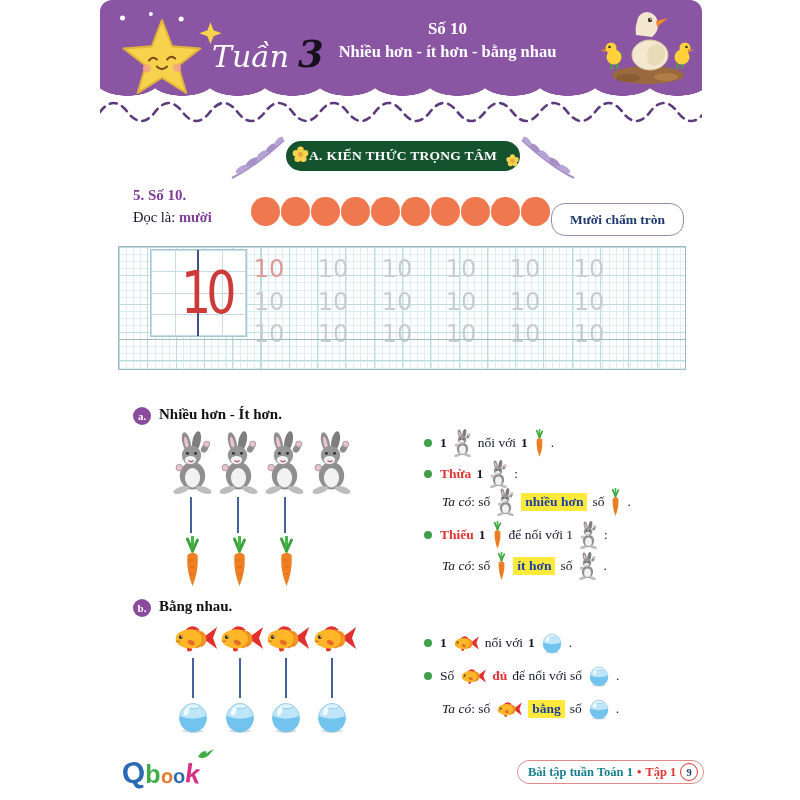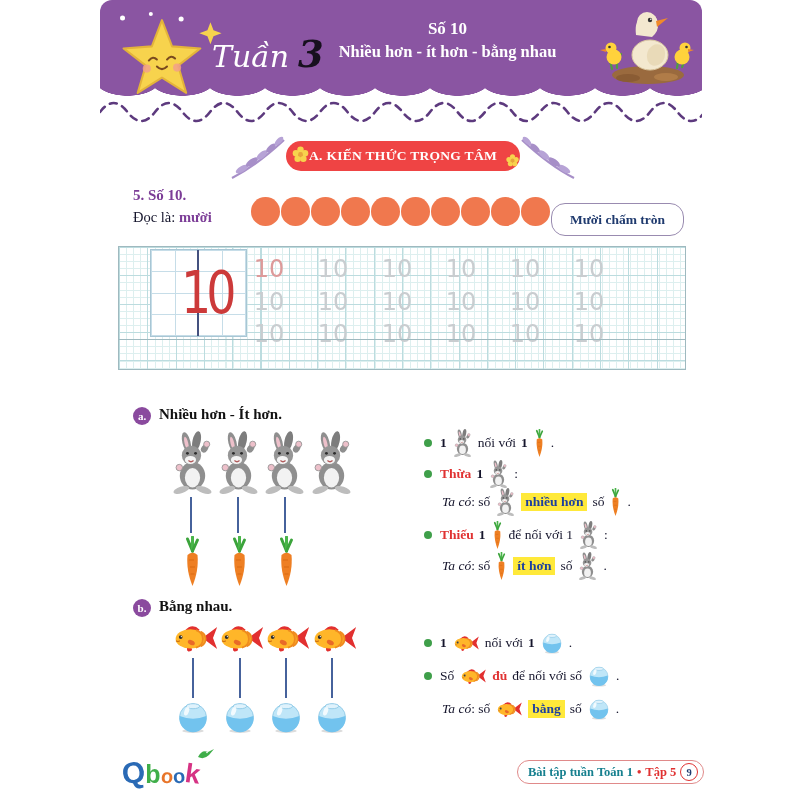--- a/index.html
+++ b/index.html
@@ -16,21 +16,21 @@
     background-size:55px 15px;background-repeat:repeat-x;}
   .wave-dash{position:absolute;left:100px;top:98px;width:602px;height:28px;}
   .week{position:absolute;left:212px;top:32px;display:flex;align-items:baseline;gap:9px;}
   .week-label{font-style:italic;font-size:30px;color:#ffffff;font-family:"DejaVu Serif",serif;}
   .week-number{font-style:italic;font-weight:bold;font-size:37px;color:#17101e;font-family:"DejaVu Serif",serif;}
   .header-title{position:absolute;left:305px;top:19px;width:285px;text-align:center;color:#fff;}
   .header-title .t1{font-size:17px;font-weight:bold;}
   .header-title .t2{font-size:16.5px;font-weight:bold;margin-top:3px;}
 
   
-  .banner-pill{position:absolute;left:286px;top:141px;width:234px;height:30px;background:#ef4444;
+  .banner-pill{position:absolute;left:286px;top:141px;width:234px;height:30px;background:#14532d;
     border-radius:17px;display:flex;align-items:center;justify-content:center;
     color:#fff;font-weight:bold;font-size:13.5px;letter-spacing:.3px;}
   .flower-l{position:absolute;left:291px;top:145px;width:19px;height:19px;}
   .flower-r{position:absolute;left:505px;top:153px;width:15px;height:15px;}
   .leaves-l{position:absolute;left:228px;top:132px;width:62px;height:50px;}
   .leaves-r{position:absolute;left:516px;top:132px;width:62px;height:50px;transform:scaleX(-1);}
 
   
   .sec-heading{position:absolute;font-size:15px;font-weight:bold;color:#7c3d97;}
   .read-line{position:absolute;left:133px;top:209px;font-size:14.5px;color:#15152c;}
@@ -455,17 +455,17 @@
 
   <div class="logo">
     <span class="lg-q">Q</span><span class="lg-b">b</span><span class="lg-o1">o</span><span class="lg-o2">o</span><span class="lg-k">k</span>
     <svg class="logo-bird" viewBox="0 0 20 14">
         <use href="#sym-bird"></use>
       </svg>
   </div>
   <div class="badge">
     <span class="bt">Bài tập tuần Toán 1</span>
     <span class="bs">•</span>
-    <span class="bv">Tập 5</span>
+    <span class="bv">Tập 1</span>
     <span class="pn">9</span>
   </div>
 
 </div>
 
 </body></html>

